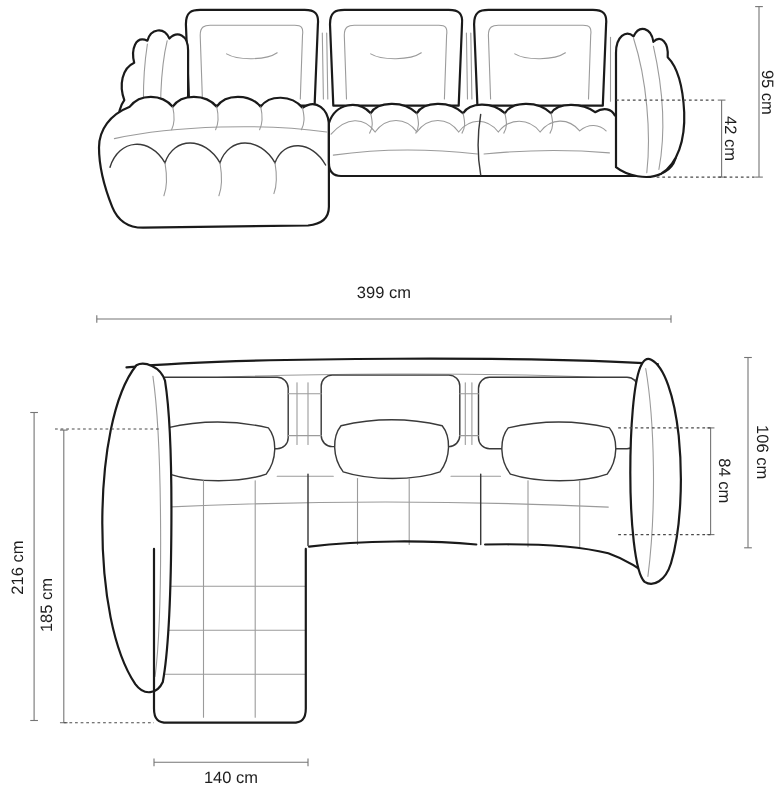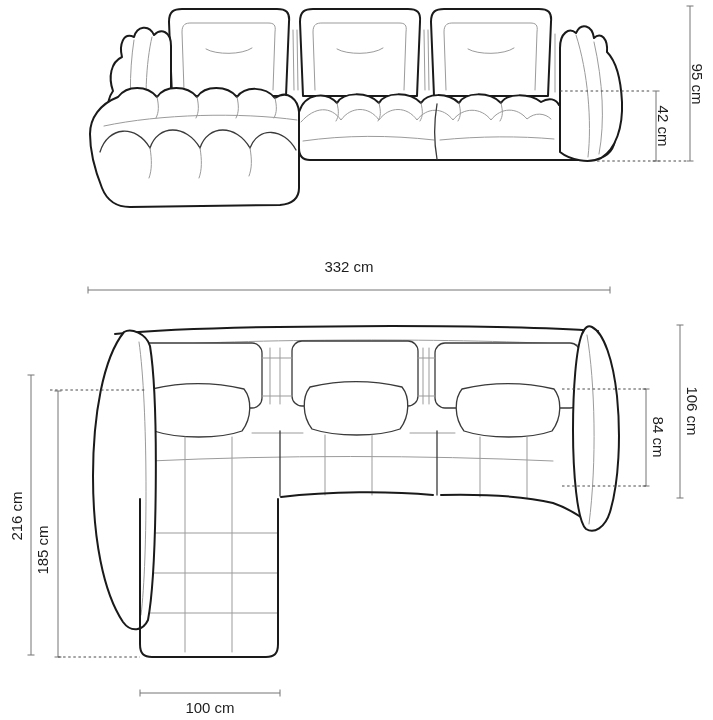--- a/index.html
+++ b/index.html
@@ -201,20 +201,20 @@
     <g>
       <path class="dim" d="M140,693 H280"></path>
           <path class="dim" d="M140,689.5 V696.5"></path>
           <path class="dim" d="M280,689.5 V696.5"></path>
     </g>
   </g>
 </svg>
 
 <div class="dimlabel rot-cw" style="left:669px;top:75px;">95 cm</div>
 <div class="dimlabel rot-cw" style="left:635px;top:117px;">42 cm</div>
-<div class="dimlabel" style="left:321px;top:258px;">332 cm</div>
+<div class="dimlabel" style="left:321px;top:258px;">399 cm</div>
 <div class="dimlabel rot-ccw" style="left:-11px;top:507px;">216 cm</div>
 <div class="dimlabel rot-ccw" style="left:15px;top:541px;">185 cm</div>
 <div class="dimlabel rot-cw" style="left:664px;top:402px;">106 cm</div>
 <div class="dimlabel rot-cw" style="left:630px;top:428px;">84 cm</div>
-<div class="dimlabel" style="left:182px;top:699px;">100 cm</div>
+<div class="dimlabel" style="left:182px;top:699px;">140 cm</div>
 
 </div>
 
 </body></html>

